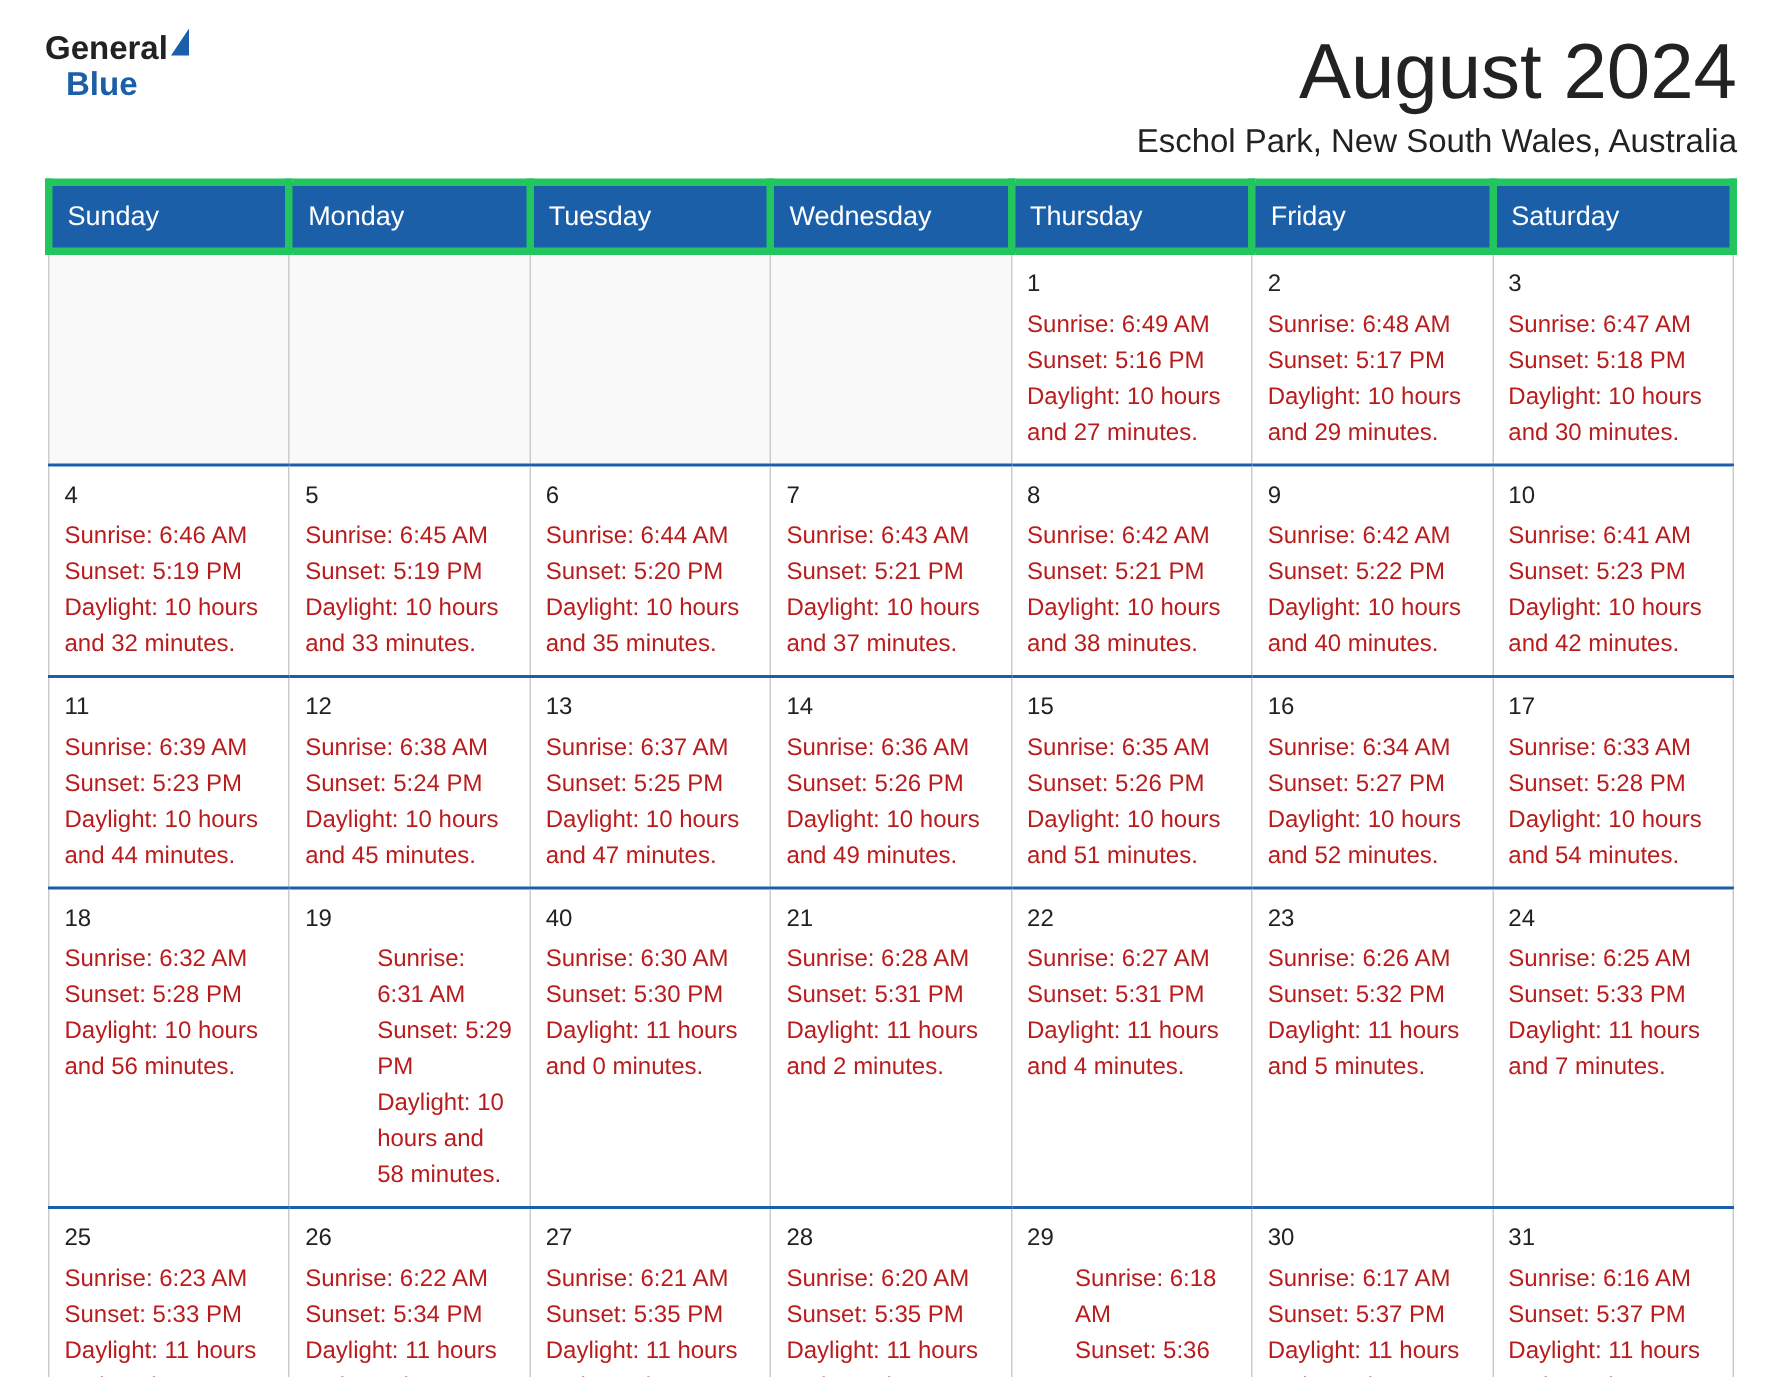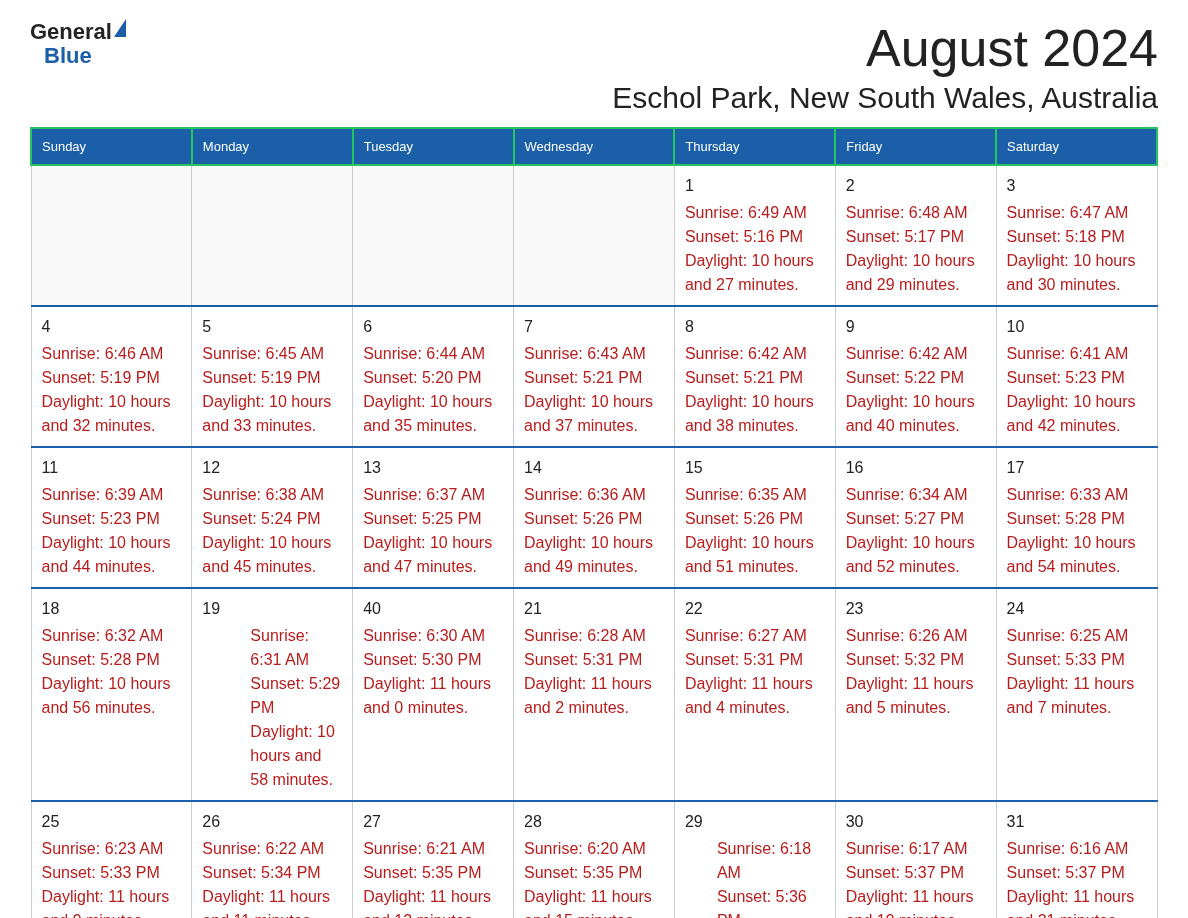--- a/index.html
+++ b/index.html
@@ -45,37 +45,37 @@
     .title-area {
       text-align: right;
     }
     .main-title {
       font-size: 52px;
       font-weight: normal;
       color: #222;
       line-height: 1.1;
     }
     .subtitle {
-      font-size: 30px;
+      font-size: 22px;
       color: #222;
       margin-top: 4px;
     }
     .calendar-table {
       width: 100%;
       border-collapse: collapse;
       margin-top: 12px;
     }
     .calendar-table th {
       background-color: #1a5fa8;
       color: #fff;
-      font-size: 13px;
+      font-size: 18px;
       font-weight: normal;
       padding: 10px 10px;
       text-align: left;
-      border: 2px solid #22c55e;
+      border: 5px solid #22c55e;
     }
     .calendar-table td {
       vertical-align: top;
       padding: 8px 10px;
       border: 1px solid #ccc;
       width: calc(100% / 7);
       min-height: 110px;
       font-size: 13px;
       line-height: 1.5;
     }

